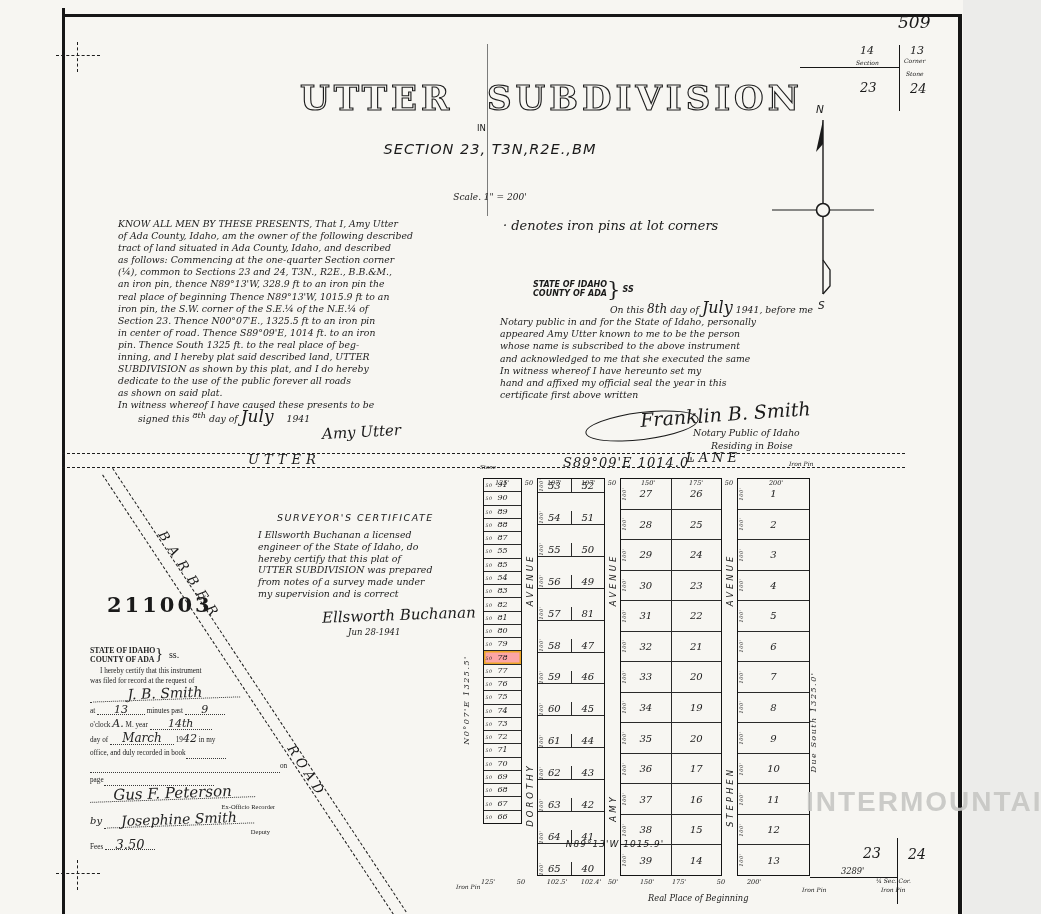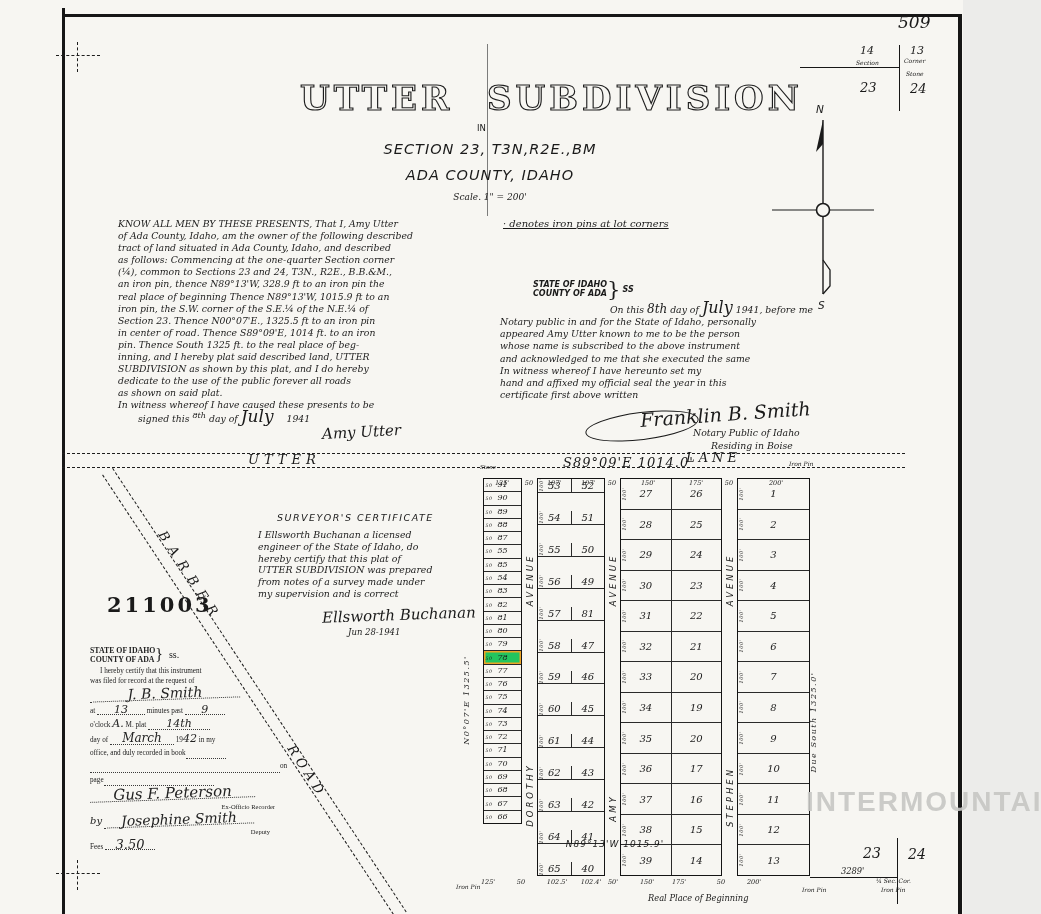--- a/index.html
+++ b/index.html
@@ -21,21 +21,21 @@
   .dashline{border-top:1.7px dashed #1d1d1d;}
   .solidline{background:#161616;}
   
   .blk{position:absolute;border:1.6px solid #141414;display:flex;flex-direction:column;box-sizing:border-box;}
   .blkrow{flex:1;display:flex;border-bottom:1px solid #2a2a2a;min-height:0;}
   .blkrow.last{border-bottom:none;}
   .cell{flex:1;display:flex;align-items:center;justify-content:center;position:relative;min-height:0;}
   .div-r{border-right:1px solid #2a2a2a;}
   .lotnum{font:italic 10px "DejaVu Serif",serif;}
   .lotnum-sm{font:italic 8px "DejaVu Serif",serif;line-height:8px;}
-  .hl{background:#22c55e;box-shadow:inset 0 0 0 1.5px #eca526;}
+  .hl{background:#fca5a5;box-shadow:inset 0 0 0 1.5px #eca526;}
   .depth{position:absolute;left:-3px;top:50%;transform:translateY(-50%) rotate(-90deg);
          font:italic 5px "DejaVu Serif",serif;letter-spacing:.5px;}
   .depth.horiz{transform:translateY(-50%);left:1.5px;font-size:4.6px;}
   .dim{position:absolute;transform:translateX(-50%);font:italic 6.5px "DejaVu Serif",serif;white-space:nowrap;}
   .vlab{position:absolute;transform:translate(-50%,-50%) rotate(-90deg);white-space:nowrap;
         font:italic 8.5px "DejaVu Sans",sans-serif;letter-spacing:3px;}
   .vlab-b{font:italic 8px "DejaVu Serif",serif;letter-spacing:1.5px;}
   .tiny{font:italic 6px "DejaVu Serif",serif;white-space:nowrap;}
   .watermark{font-family:"Liberation Sans",sans-serif;font-weight:600;font-size:28px;
              color:#c7c7c4;letter-spacing:2px;white-space:nowrap;}
@@ -69,24 +69,23 @@
   <div class="abs hand nw" style="left:910px;top:44px;font-size:11px;">13</div>
   <div class="abs tiny" style="left:856px;top:59px;">Section</div>
   <div class="abs tiny" style="left:904px;top:57px;">Corner</div>
   <div class="abs tiny" style="left:906px;top:70px;">Stone</div>
   <div class="abs hand nw" style="left:860px;top:80px;font-size:13px;">23</div>
   <div class="abs hand nw" style="left:910px;top:81px;font-size:13px;">24</div>
 
   <div class="abs title-outline nw" style="left:300px;top:78px;width:450px;text-align:center;font-size:34px;letter-spacing:4px;word-spacing:18px;">UTTER  SUBDIVISION</div>
   <div class="abs hp nw" style="left:477px;top:123px;font-size:8.5px;">IN</div>
   <div class="abs hp nw" style="left:330px;top:141px;width:320px;text-align:center;font-size:14.5px;font-style:italic;letter-spacing:1px;">SECTION 23, T3N,R2E.,BM</div>
-  <div class="abs hp nw" style="left:330px;top:167px;width:320px;text-align:center;font-size:14.5px;font-style:italic;letter-spacing:1px;">ADA COUNTY, IDAHO</div>
   <div class="abs hand nw" style="left:330px;top:192px;width:320px;text-align:center;font-size:9px;">Scale. 1" = 200'</div>
 
-  <div class="abs hand nw" style="left:503px;top:218px;font-size:10px;text-decoration:underline;">· denotes iron pins at lot corners</div>
+  <div class="abs hand nw" style="left:503px;top:218px;font-size:13px;">· denotes iron pins at lot corners</div>
 
   <div class="abs hp nw" style="left:816px;top:103px;font-size:10.5px;font-style:italic;">N</div>
   <svg class="abs" style="left:770px;top:114px;" width="106" height="186" viewBox="0 0 106 186">
     <line x1="53" y1="6" x2="53" y2="180" stroke="#1a1a1a" stroke-width="1.4"></line>
     <line x1="2" y1="96" x2="104" y2="96" stroke="#1a1a1a" stroke-width="1.2"></line>
     <circle cx="53" cy="96" r="6.5" fill="#f7f6f2" stroke="#1a1a1a" stroke-width="1.6"></circle>
     <polygon points="53,6 46,38 53,30" fill="#1a1a1a"></polygon>
     <path d="M53,146 L60,156 L60,172 L53,180" fill="none" stroke="#1a1a1a" stroke-width="1.3"></path>
   </svg>
   <div class="abs hp nw" style="left:818px;top:299px;font-size:10.5px;font-style:italic;">S</div>
@@ -187,21 +186,21 @@
     <div class="row"><span class="sig dotted" style="font-size:14px;min-width:150px;transform:rotate(-2deg);">J. B. Smith</span></div>
     <div class="row">
       <span>at</span>
       <span class="sig dotted" style="font-size:11px;min-width:48px;">13</span>
       <span>minutes past</span>
       <span class="sig dotted" style="font-size:11px;min-width:40px;">9</span>
     </div>
     <div class="row">
       <span>o'clock</span>
       <span class="sig" style="font-size:11px;">A.</span>
-      <span>M. plat</span>
+      <span>M. year</span>
       <span class="sig dotted" style="font-size:11px;min-width:62px;">14th</span>
     </div>
     <div class="row">
       <span>day of</span>
       <span class="sig dotted" style="font-size:12px;min-width:64px;">March</span>
       <span>19</span><span class="sig" style="font-size:11px;">42</span>
       <span>in my</span>
     </div>
     <div class="row">
       <span>office, and duly recorded in book</span><span class="dotted" style="min-width:40px;">&nbsp;</span>

